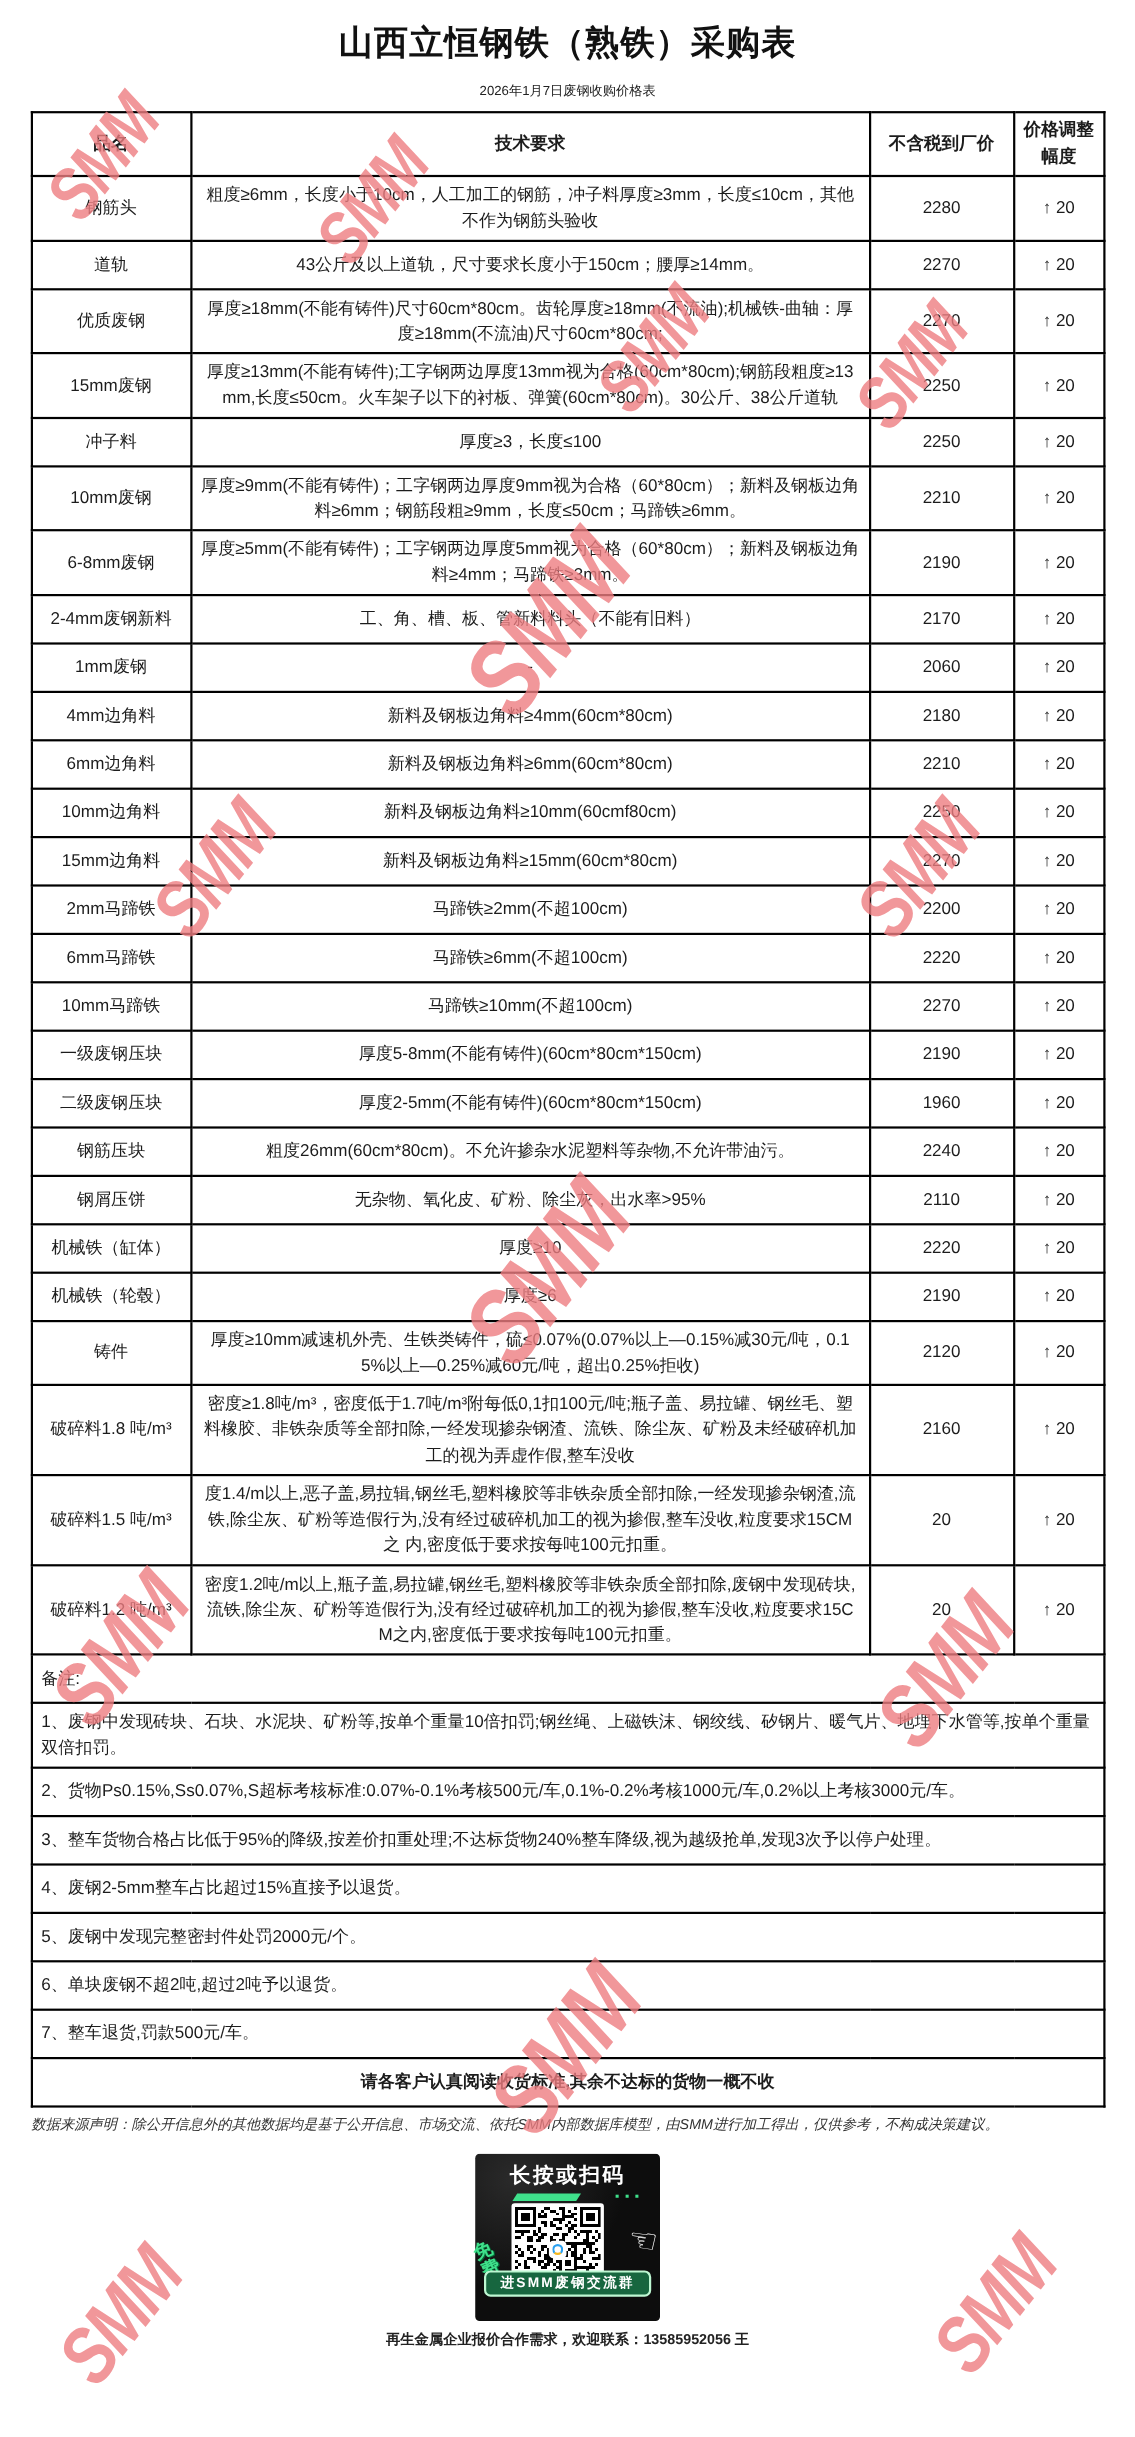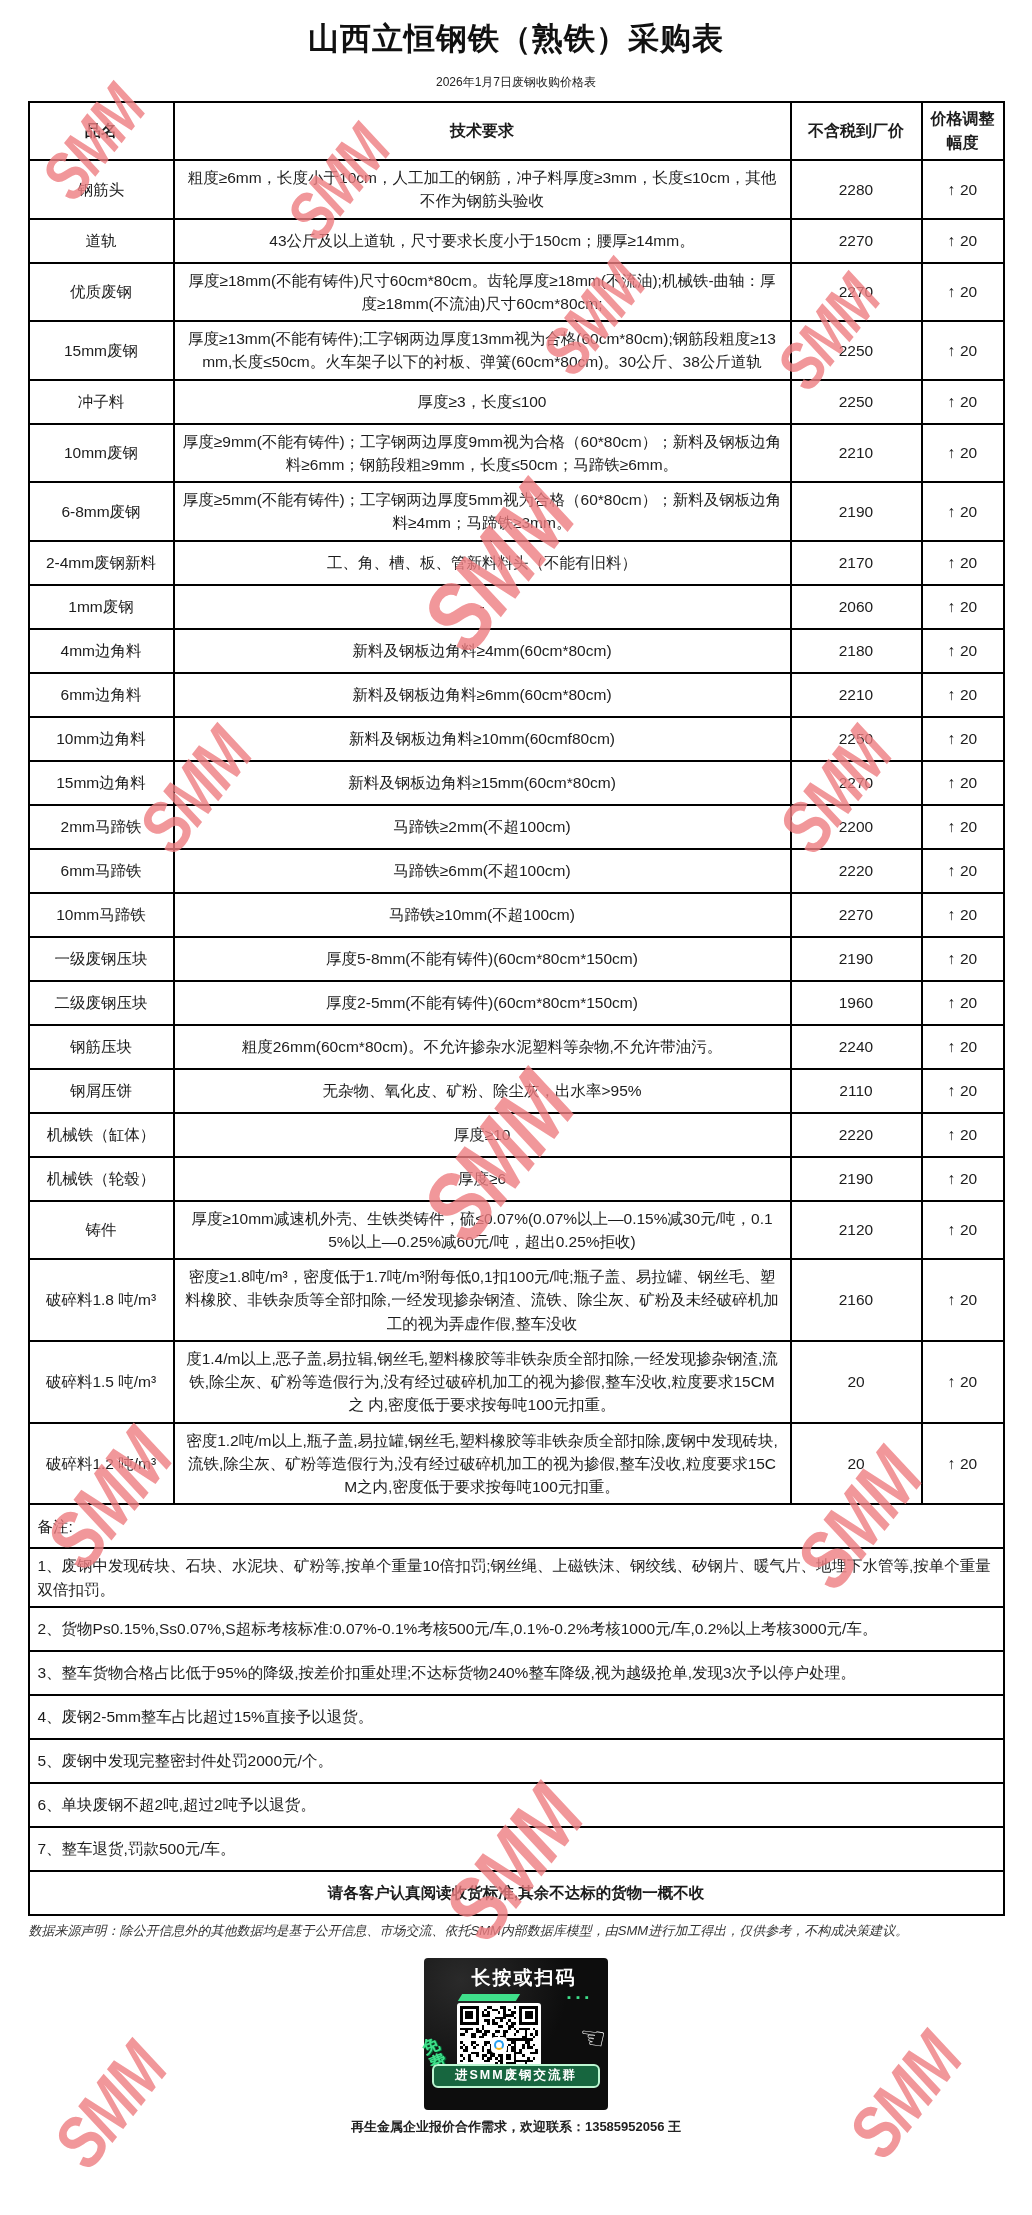--- a/index.html
+++ b/index.html
@@ -42,21 +42,20 @@
   }
   
   .disclaimer{
     width:975px;margin:6px auto 0;font-size:13px;font-style:italic;
     color:#333;position:relative;z-index:2;
   }
   .qr-promo{
     position:relative;z-index:7;width:168px;height:152px;margin:18px auto 0;
     background:#0d0d0d;border-radius:4px;
     background-image:radial-gradient(circle at 20% 15%,#2a2a2a 0%,#0d0d0d 55%);
-    padding-left:16px;
   }
   .qr-head{color:#fff;font-size:19px;font-weight:800;text-align:center;padding-top:7px;letter-spacing:2px;}
   .green-tab{position:absolute;left:36px;top:36px;width:58px;height:7px;transform:skewX(-32deg);}
   .green-dots{position:absolute;right:18px;top:36px;font-size:11px;line-height:7px;letter-spacing:1px;}
   .qr-box{
     position:absolute;left:33px;top:45px;width:84px;height:84px;background:#fff;border-radius:3px;
     display:flex;align-items:center;justify-content:center;
   }
   .qr-box svg{width:78px;height:78px;}
   .qr-logo{

